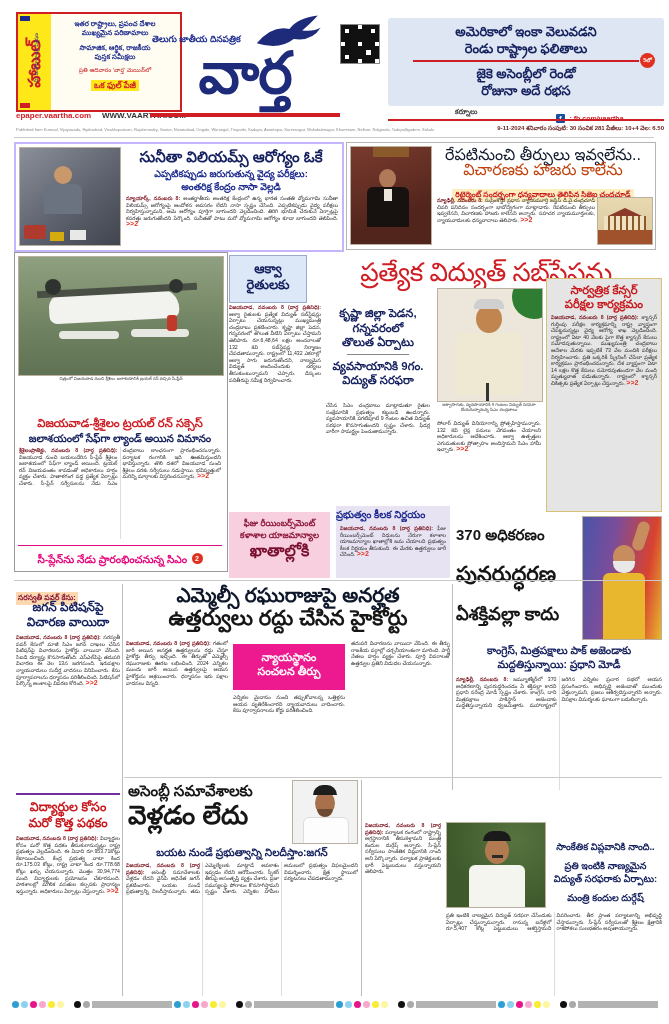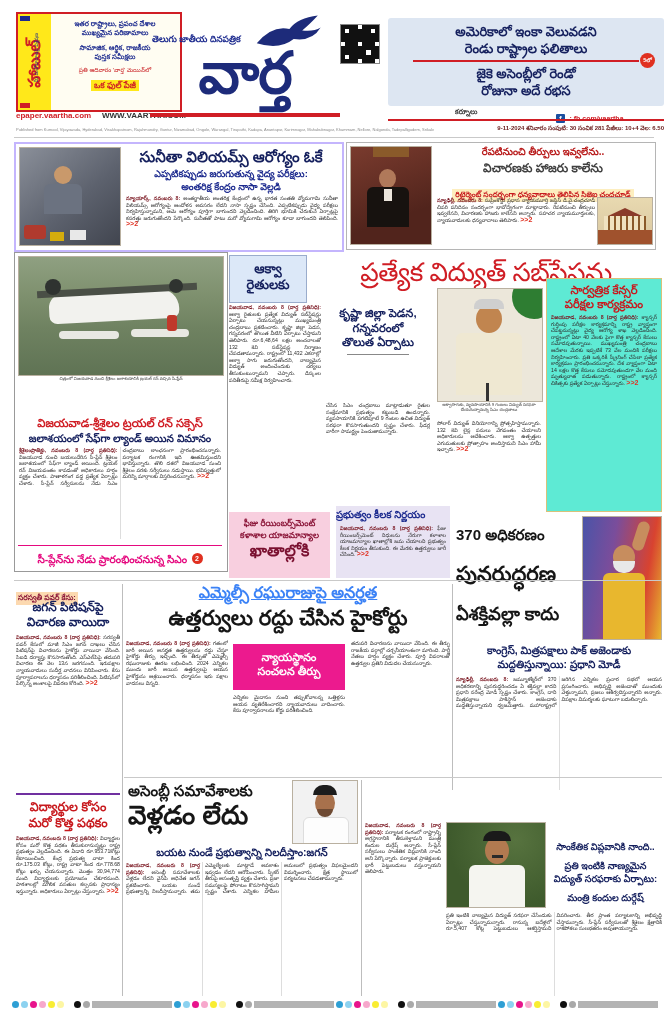--- a/index.html
+++ b/index.html
@@ -35,33 +35,33 @@
   .rb-h{color:#15205e;font-weight:bold;font-size:13px;line-height:17px;text-align:center;}
   #rb-rule{position:relative;width:82%;height:2px;background:#d01e25;margin:3px auto 3px auto;}
   #qr{display:grid;grid-template-columns:repeat(9,1fr);grid-template-rows:repeat(9,1fr);
       background:#fff;border:1px solid #888;}
   .qm{background:#fff;} .qm.on{background:#111;}
   .fbicon{display:inline-block;width:9px;height:9px;background:#1b4fa0;color:#fff;font-weight:bold;
           font-size:7px;text-align:center;line-height:9px;border-radius:1px;}
   
   .h-sunita{color:#15205e;font-weight:900;font-size:15px;}
   .deck-blue{color:#1d2b8f;font-weight:bold;font-size:9.5px;}
-  .h-cji1{color:#b91c1c;font-weight:bold;font-size:10px;}
-  .h-cji2{color:#404040;font-weight:700;font-size:12px;}
+  .h-cji1{color:#0f172a;font-weight:normal;font-size:16px;}
+  .h-cji2{color:#c2410c;font-weight:400;font-size:16px;}
   .deck-yellow{color:#c81a1e;font-weight:bold;font-size:7.5px;background:#fdeebf;display:inline-block;padding:1px 3px;}
   .h-main{color:#d01e25;font-weight:400;font-size:26px;line-height:36px;letter-spacing:-0.5px;}
   .kicker{background:#dce8f8;border:1px solid #9aaccc;color:#15205e;font-weight:900;font-size:13px;
           line-height:16px;text-align:center;padding-top:5px;}
   .point{color:#15205e;font-weight:bold;font-size:11.5px;line-height:14.5px;text-align:center;}
   .h-yellowbox{color:#c81a1e;font-weight:900;font-size:11.5px;line-height:14px;text-align:center;}
   .h-seaplane{color:#e5097f;font-weight:900;font-size:26px;}
   .deck-red{color:#d01e25;font-weight:bold;font-size:11.5px;}
   .deck-navy2{color:#15205e;font-weight:bold;font-size:10.5px;}
   .banner-mag{color:#e5097f;font-weight:900;font-size:10.5px;}
-  .h-hc1{color:#3b82f6;font-weight:bold;font-size:16px;text-decoration:underline;}
+  .h-hc1{color:#0f172a;font-weight:bold;font-size:20px;}
   .h-hc2{color:#161616;font-weight:900;font-size:21px;}
   .pinkbox{background:#ec1a8e;color:#fff;font-weight:bold;font-size:11px;line-height:14px;
            text-align:center;padding-top:6px;}
   .h-370{color:#161616;font-weight:900;}
   .h-gov{color:#1d2b8f;font-weight:900;font-size:10px;text-align:left;}
   .feebox{background:#f8cfdf;text-align:center;color:#8b1538;}
   .h-sar-k{background:#fcd9b0;color:#8b1538;font-weight:bold;font-size:7.5px;display:inline-block;padding:1px 2px;}
   .h-sar{color:#15205e;font-weight:900;font-size:12px;line-height:15px;}
   .h-stu{color:#c81a1e;font-weight:900;font-size:12.5px;line-height:16px;}
   .h-asm1{color:#161616;font-weight:900;font-size:15px;}
@@ -295,39 +295,43 @@
     <span>ఆక్వా రైతులకు ప్రత్యేక విద్యుత్ సబ్‌స్టేషన్లు ఏర్పాటు చేయనున్నట్లు ముఖ్యమంత్రి చంద్రబాబు ప్రకటించారు. కృష్ణా జిల్లా పెడన, గన్నవరంలో తొలుత వీటిని ఏర్పాటు చేస్తామని తెలిపారు. రూ.6,48,64 లక్షల అంచనాలతో 132 కెవి సబ్‌స్టేషన్ల నిర్మాణం చేపడతామన్నారు. రాష్ట్రంలో 11,432 ఎకరాల్లో ఆక్వా సాగు జరుగుతోందని, నాణ్యమైన విద్యుత్ అందించేందుకు చర్యలు తీసుకుంటున్నామని చెప్పారు. డిస్కంల పనితీరుపై సమీక్ష నిర్వహించారు.</span>
   </div>
 
   <div class="abs" style="left:326px;top:306px;width:104px;">
     <div class="point">
       <div>కృష్ణా జిల్లా పెడన,</div>
       <div>గన్నవరంలో</div>
       <div>తొలుత ఏర్పాటు</div>
     </div>
     <div style="width:60%;height:1px;background:#888;margin:4px auto;"></div>
+    <div class="point">
+      <div>వ్యవసాయానికి 9గం.</div>
+      <div>విద్యుత్ సరఫరా</div>
+    </div>
   </div>
   <div class="abs body-text" style="left:326px;top:402px;width:104px;height:102px;">
     <span>చేసిన సిఎం చంద్రబాబు మాట్లాడుతూ రైతుల సంక్షేమానికి ప్రభుత్వం కట్టుబడి ఉందన్నారు. వ్యవసాయానికి పగటిపూటే 9 గంటల ఉచిత విద్యుత్ సరఫరా కొనసాగుతుందని స్పష్టం చేశారు. ఫీడర్ల వారీగా సామర్థ్యం పెంచుతామన్నారు.</span>
   </div>
 
   <div class="photo" style="left:437px;top:288px;width:104px;height:112px;background:#ece7da;">
     <div class="head" style="right:-14px;top:-14px;width:44px;height:44px;background:#2e7d32;"></div>
     <div class="head" style="left:38px;top:16px;width:26px;height:28px;background:#c1854f;"></div>
     <div class="strip" style="left:36px;top:10px;width:30px;height:10px;background:#cfcfcf;border-radius:8px 8px 0 0;"></div>
     <div class="torso" style="left:18px;top:44px;width:66px;height:62px;background:#efe8d2;"></div>
     <div class="strip" style="left:48px;bottom:0;width:3px;height:18px;background:#333;"></div>
   </div>
   <div class="abs cap" style="left:437px;top:402px;width:104px;height:15px;">ఆక్వాసాగుకు, వ్యవసాయానికి 9 గంటలు విద్యుత్ సరఫరా చేయనున్నామన్న సిఎం చంద్రబాబు</div>
   <div class="abs body-text" style="left:437px;top:420px;width:104px;height:84px;">
     <span>సోలార్ విద్యుత్ వినియోగాన్ని ప్రోత్సహిస్తామన్నారు. 132 కెవి లైన్ల పనులు వేగవంతం చేయాలని అధికారులను ఆదేశించారు. ఆక్వా ఉత్పత్తుల ఎగుమతులకు ప్రోత్సాహం అందిస్తామని సిఎం హామీ ఇచ్చారు.</span>
     <span class="more">&gt;&gt;2</span>
   </div>
 
-  <div class="abs" style="left:546px;top:278px;width:114px;height:232px;background:#5eead4;border:1px solid #d8c27a;">
+  <div class="abs" style="left:546px;top:278px;width:114px;height:232px;background:#e5e5e5;border:1px solid #d8c27a;">
     <div class="h-yellowbox" style="margin-top:4px;">సార్వత్రిక కేన్సర్</div>
     <div class="h-yellowbox">పరీక్షల కార్యక్రమం</div>
     <div class="body-text" style="margin:3px 4px 0 4px;height:190px;">
       <b>విజయవాడ, నవంబరు 8 (వార్త ప్రతినిధి):</b>
       <span>క్యాన్సర్ గుర్తింపు పరీక్షల కార్యక్రమాన్ని రాష్ట్ర వ్యాప్తంగా చేపట్టనున్నట్లు వైద్య ఆరోగ్య శాఖ వెల్లడించింది. రాష్ట్రంలో ఏటా 40 వేలకు పైగా కొత్త క్యాన్సర్ కేసులు నమోదవుతున్నాయి. ముఖ్యమంత్రి చంద్రబాబు ఆదేశాల మేరకు ఇప్పటికే 73 వేల మందికి పరీక్షలు నిర్వహించారు. ప్రతి ఒక్కరికీ స్క్రీనింగ్ చేసేలా ప్రత్యేక కార్యక్రమం ప్రారంభించనున్నారు. దేశ వ్యాప్తంగా ఏటా 14 లక్షల కొత్త కేసులు నమోదవుతుండగా వేల మంది మృత్యువాత పడుతున్నారు. రాష్ట్రంలో క్యాన్సర్ చికిత్సకు ప్రత్యేక ఏర్పాట్లు చేస్తున్నారు.</span>
       <span class="more">&gt;&gt;2</span>
     </div>
   </div>
 
   <div class="abs feebox" style="left:229px;top:512px;width:101px;height:66px;">

